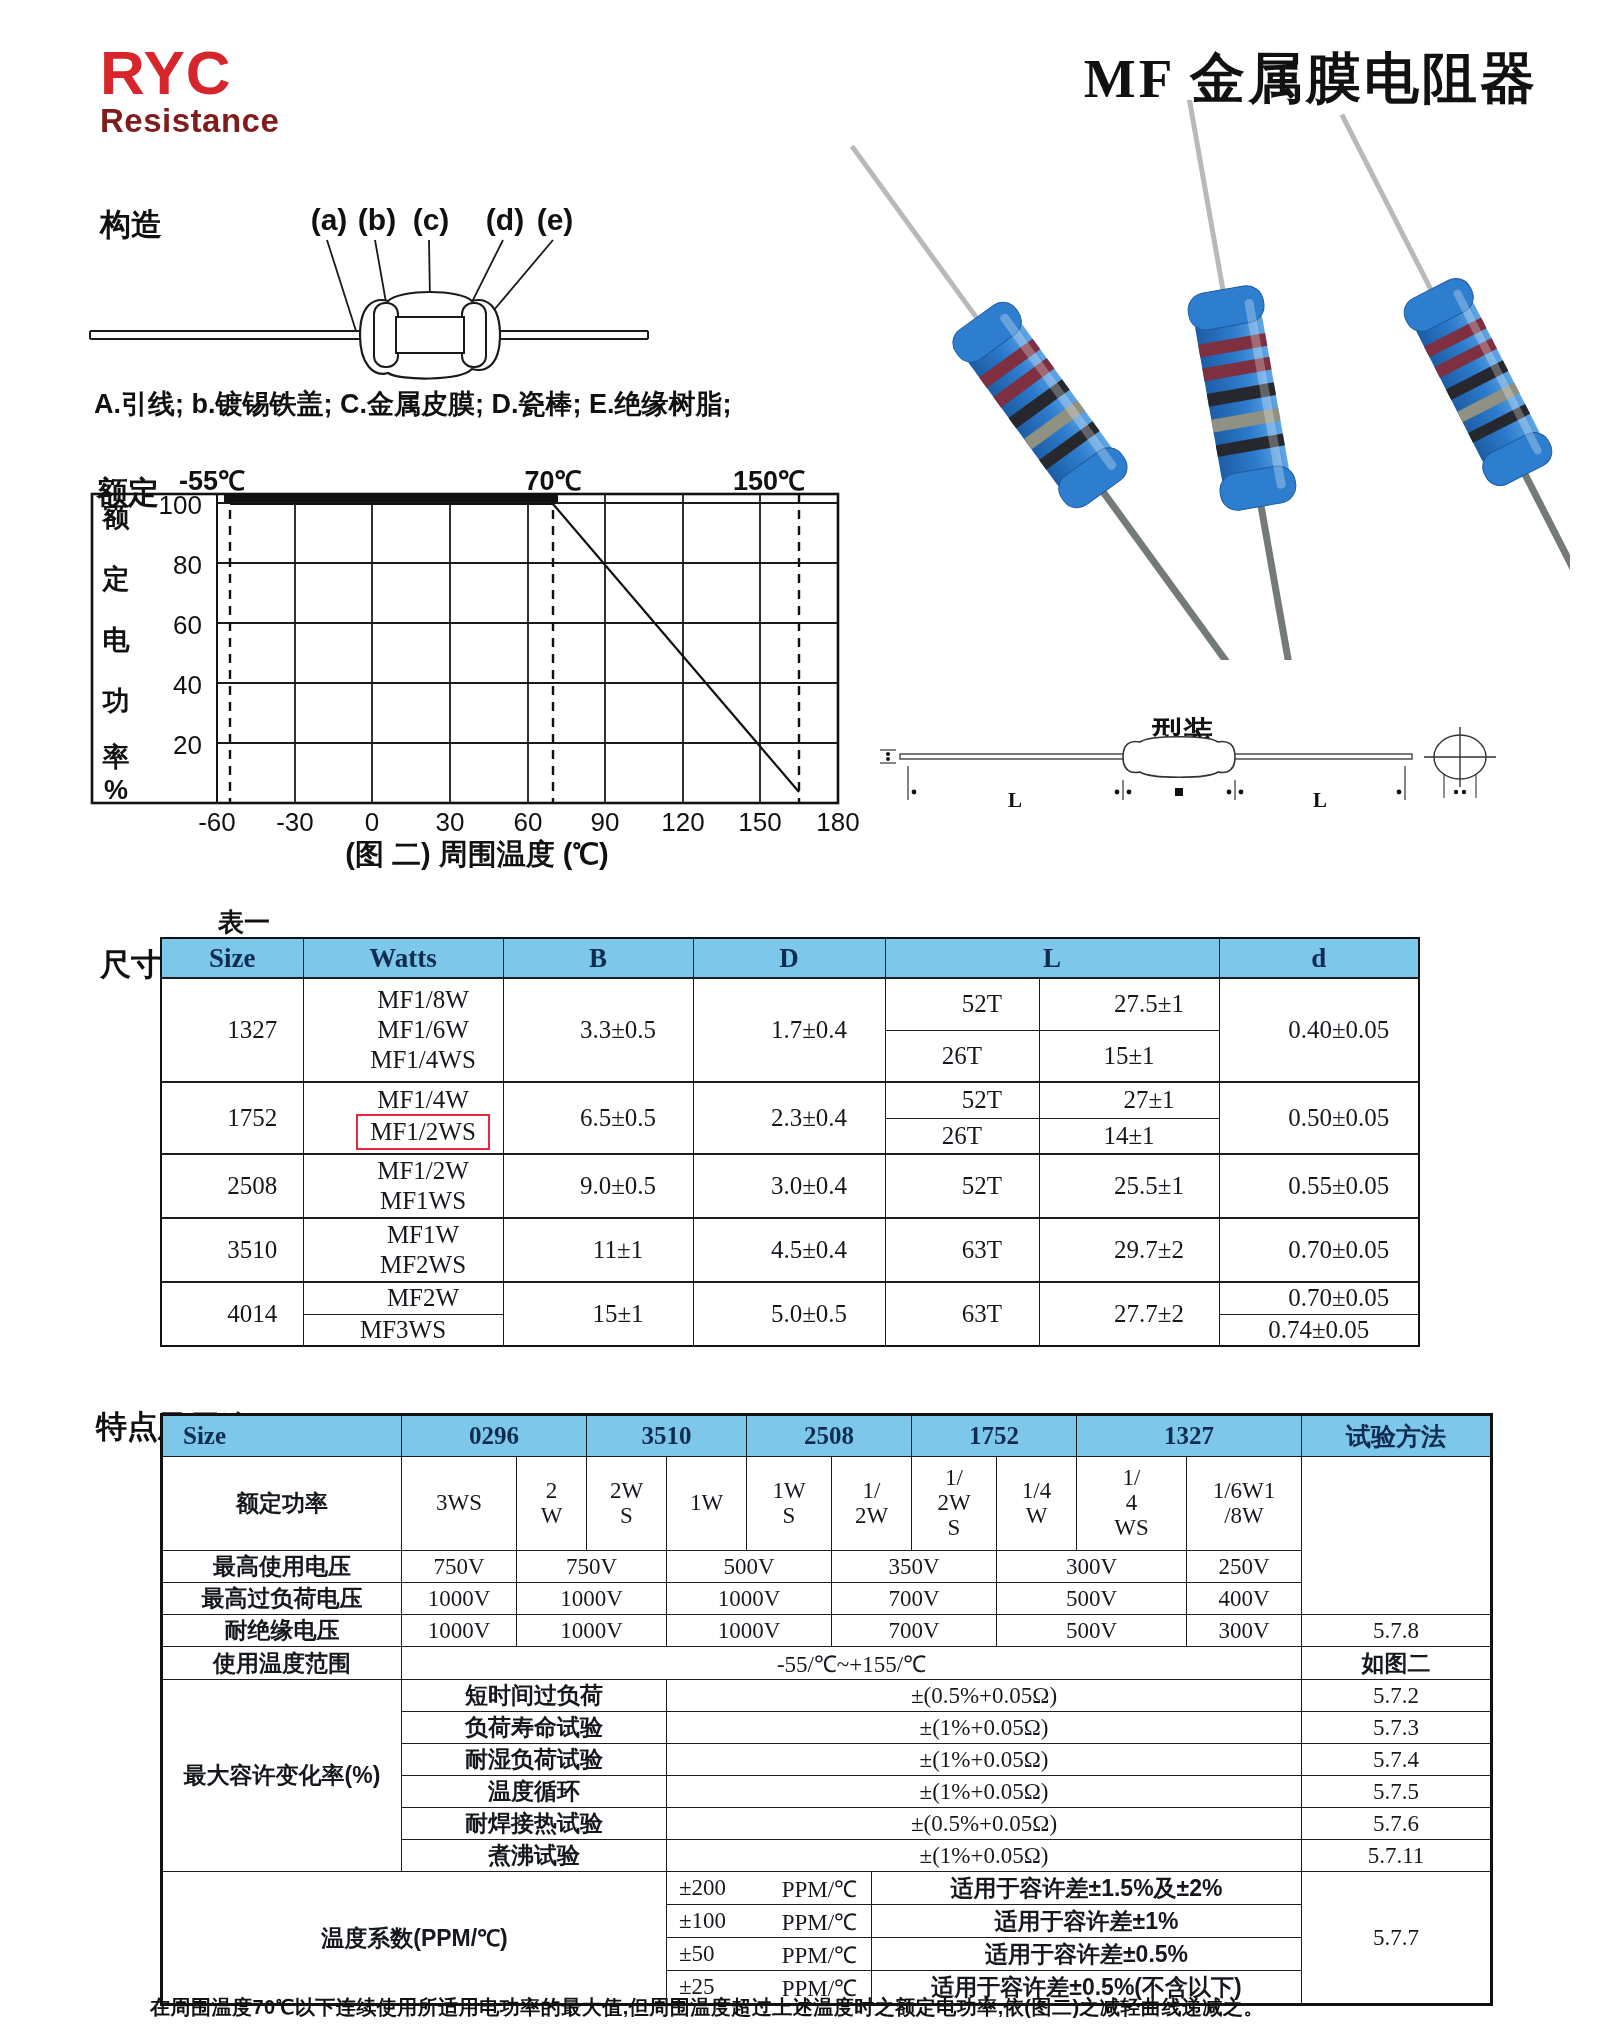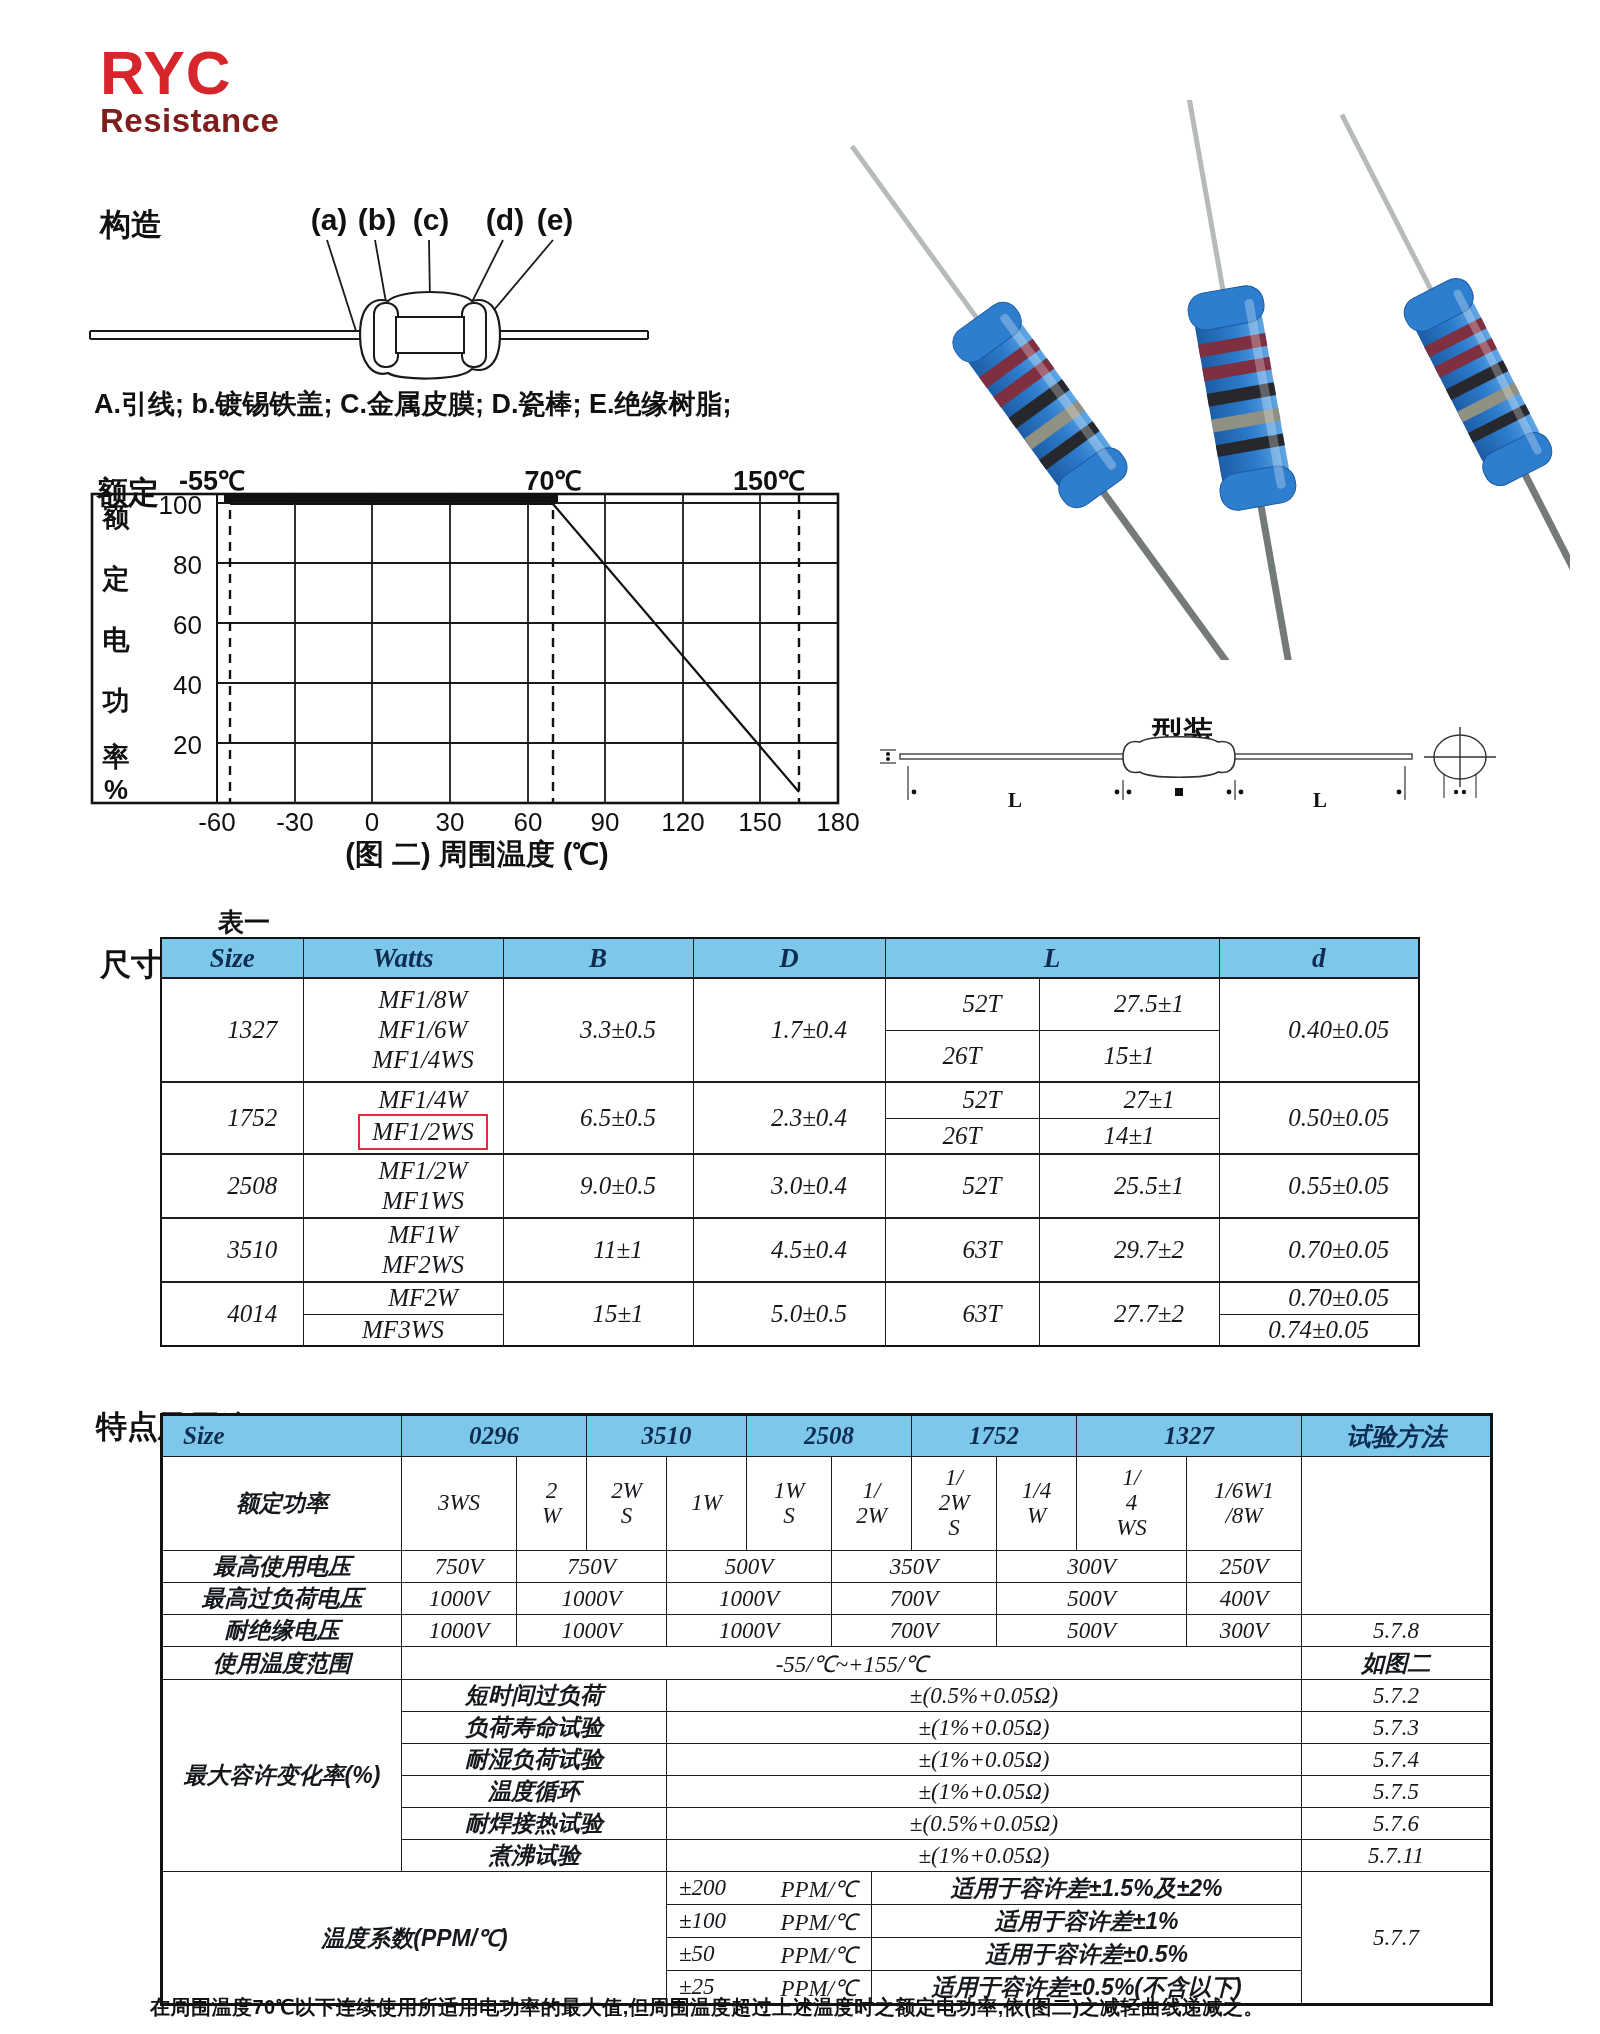--- a/index.html
+++ b/index.html
@@ -9,21 +9,21 @@
   
   .brand-name{font-size:62px;font-weight:900;color:#d6252b;line-height:1;letter-spacing:1px;}
   .brand-sub{font-size:33px;font-weight:900;color:#7f1d1d;line-height:1.05;letter-spacing:.5px;}
   .doc-title{font-family:"Liberation Serif",serif;font-size:55px;font-weight:bold;letter-spacing:3px;color:#111;}
   .sec-h{font-size:31px;font-weight:bold;color:#111;margin-top:44px;}
   .cap{font-size:27px;font-weight:bold;color:#111;}
   
   .ct{font-family:"Liberation Sans",sans-serif;fill:#111;}
   .ctb{font-weight:bold;}
   
-  table{border-collapse:collapse;table-layout:fixed;font-style:italic;}
+  table{border-collapse:collapse;table-layout:fixed;}
   .t1{font-family:"Liberation Serif",serif;font-size:25px;color:#15181d;border:2.6px solid #111;}
   .t1 td{border:1.6px solid #1b1d20;text-align:center;vertical-align:middle;padding:0;overflow:hidden;}
   .t1 tr.hdr td{background:#7dc7ea;font-size:27px;font-weight:bold;color:#0e2c50;border-bottom-width:2.4px;}
   .t1 tr.maj td{border-top-width:2.6px;padding-left:40px;}
   .t2{font-family:"Liberation Serif",serif;font-size:23px;color:#15181d;border:3px solid #111;}
   .t2 td{border:1.9px solid #1b1d20;text-align:center;vertical-align:middle;padding:0;overflow:hidden;}
   .t2 tr.hdr td{background:#7dc7ea;font-size:25px;font-weight:bold;color:#0e2c50;}
   .lab{font-family:"Liberation Sans",sans-serif;font-weight:600;font-size:23px;text-align:left;padding-left:15px;}
   .cnc{font-family:"Liberation Sans",sans-serif;font-weight:600;font-size:23px;}
   .pre{white-space:pre-line;line-height:1.2;}
@@ -35,20 +35,21 @@
 </head>
 <body>
 
 <div class="page">
 
   <div class="abs" style="left:100px;top:42px">
     <div class="brand-name">RYC</div>
     <div class="brand-sub">Resistance</div>
   </div>
 
+  <div class="abs doc-title" style="right:62px;top:42px">MF 金属膜电阻器</div>
 
   <div class="abs sec-h" style="left:100px;top:160px">构造</div>
 
   <svg class="abs" style="left:70px;top:150px" width="620" height="272" viewBox="0 0 620 272">
     <g font-size="30" font-weight="bold" font-family="Liberation Sans,sans-serif" fill="#111" text-anchor="middle">
       <text x="259" y="80">(a)</text>
       <text x="307" y="80">(b)</text>
       <text x="361" y="80">(c)</text>
       <text x="435" y="80">(d)</text>
       <text x="485" y="80">(e)</text>

